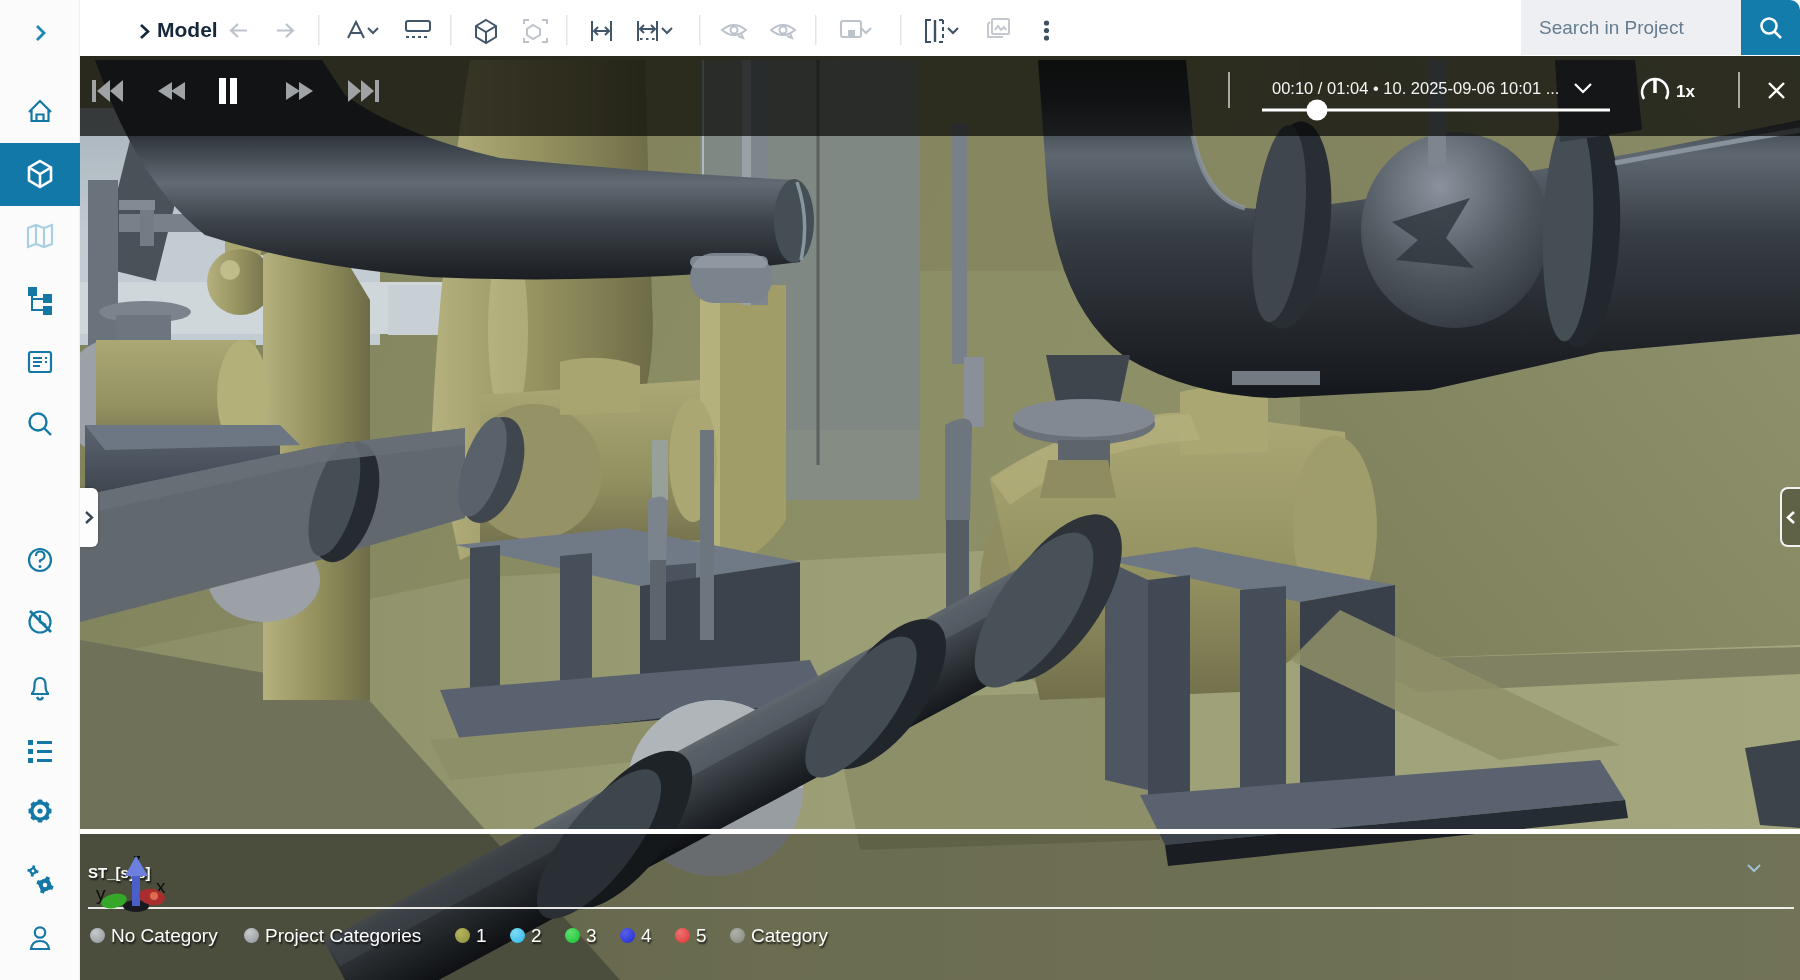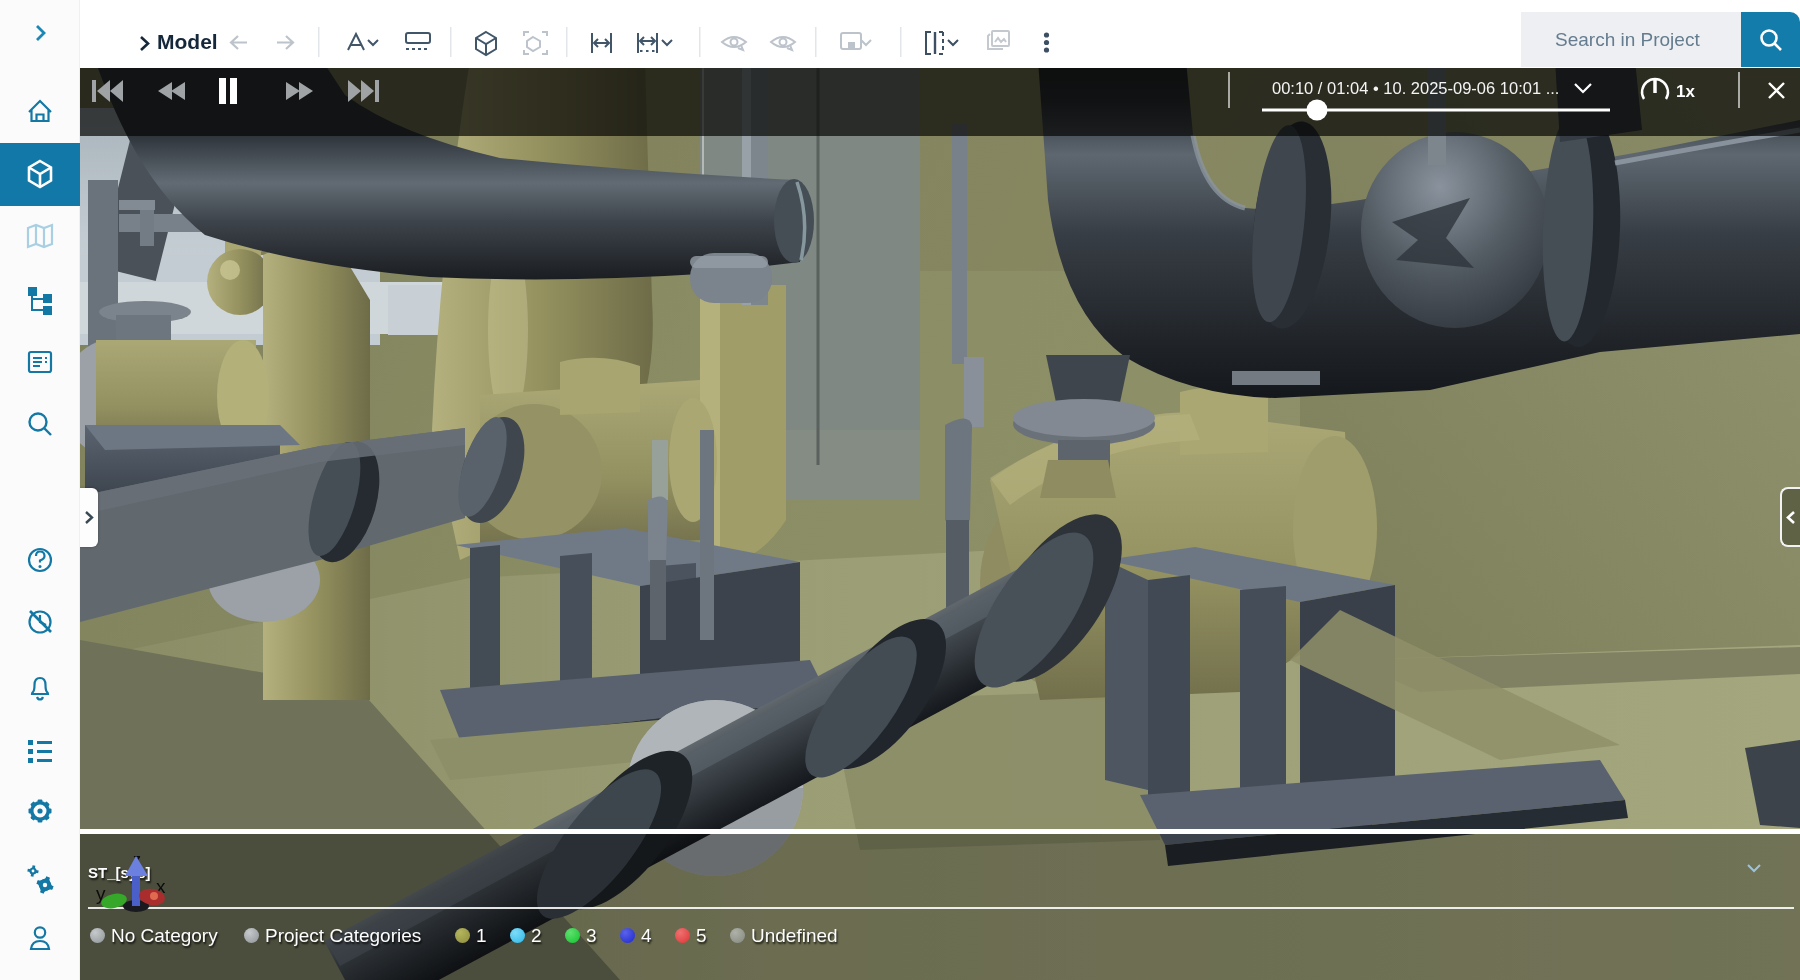--- a/index.html
+++ b/index.html
@@ -1,23 +1,23 @@
 <!DOCTYPE html>
 <html><head>
 <meta charset="utf-8">
 <style>
   * { margin:0; padding:0; box-sizing:border-box; }
   html,body { width:1800px; height:980px; overflow:hidden; background:#fff;
     font-family:"Liberation Sans", sans-serif; }
-  #topbar { position:absolute; left:0; top:0; width:1800px; height:56px; background:#fff; z-index:30;margin-top:12px; }
+  #topbar { position:absolute; left:0; top:0; width:1800px; height:56px; background:#fff; z-index:30; }
   #sidebar { position:absolute; left:0; top:0; width:80px; height:980px; background:#fbfbfc; z-index:31;
     border-right:1px solid #eef0f1; }
   #viewport { position:absolute; left:80px; top:56px; width:1720px; height:924px; z-index:1; }
   #searchbox { position:absolute; left:1521px; top:0; width:220px; height:55px; background:#edeff3;
-    color:#647c8e; font-size:19px; line-height:56px; padding-left:34px; }
+    color:#647c8e; font-size:19px; line-height:56px; padding-left:18px; }
   #searchbtn { position:absolute; left:1741px; top:0; width:59px; height:55px; background:#147cab;
     border-top-right-radius:10px; }
   #playband { position:absolute; left:80px; top:56px; width:1720px; height:80px;
     background:rgba(5,6,4,0.70); z-index:10; }
   #botband { position:absolute; left:80px; top:829px; width:1720px; height:151px; z-index:10; }
   #botband .wline { position:absolute; left:0; top:0; width:1720px; height:5px; background:#fff; }
   #botband .tint { position:absolute; left:0; top:5px; width:1720px; height:146px; background:rgba(0,0,0,0.31); }
   #botband .thinline { position:absolute; left:8px; top:78px; width:1706px; height:2px; background:rgba(255,255,255,0.88); }
   .shadowtext { color:#fdfdfd; text-shadow:1px 2px 2px rgba(0,0,0,0.8); }
   #sysname { position:absolute; left:8px; top:35px; font-size:15px; font-weight:bold; }
@@ -325,21 +325,21 @@
     <div class="lgitem shadowtext" style="left:396px">1</div>
     <div class="dot" style="left:430px;background:radial-gradient(circle at 35% 30%,#7edcf8,#2bb7e8)"></div>
     <div class="lgitem shadowtext" style="left:451px">2</div>
     <div class="dot" style="left:485px;background:radial-gradient(circle at 35% 30%,#5fe070,#12c32c)"></div>
     <div class="lgitem shadowtext" style="left:506px">3</div>
     <div class="dot" style="left:540px;background:radial-gradient(circle at 35% 30%,#5a62e8,#1c27cf)"></div>
     <div class="lgitem shadowtext" style="left:561px">4</div>
     <div class="dot" style="left:595px;background:radial-gradient(circle at 35% 30%,#f07070,#db3535)"></div>
     <div class="lgitem shadowtext" style="left:616px">5</div>
     <div class="dot" style="left:650px;background:radial-gradient(circle at 35% 30%,rgba(220,224,226,0.6),rgba(150,155,158,0.6))"></div>
-    <div class="lgitem shadowtext" style="left:671px">Undefined</div>
+    <div class="lgitem shadowtext" style="left:671px">Category</div>
   </div>
 </div>
 
 <svg id="gizmo" width="110" height="90" viewBox="0 0 110 90">
   <text x="53" y="20" font-size="16" fill="#0c0c0c" font-family="Liberation Sans">z</text>
   <text x="16" y="55" font-size="19" fill="#0c0c0c" font-family="Liberation Sans">y</text>
   <text x="76" y="48" font-size="19" fill="#0c0c0c" font-family="Liberation Sans">x</text>
   <ellipse cx="56" cy="61" rx="13" ry="6" fill="#181a1f"></ellipse>
   <rect x="52" y="28" width="8" height="33" fill="#4b5fc8"></rect>
   <polygon points="45,31 68,31 56,11" fill="#6c80e0"></polygon>

